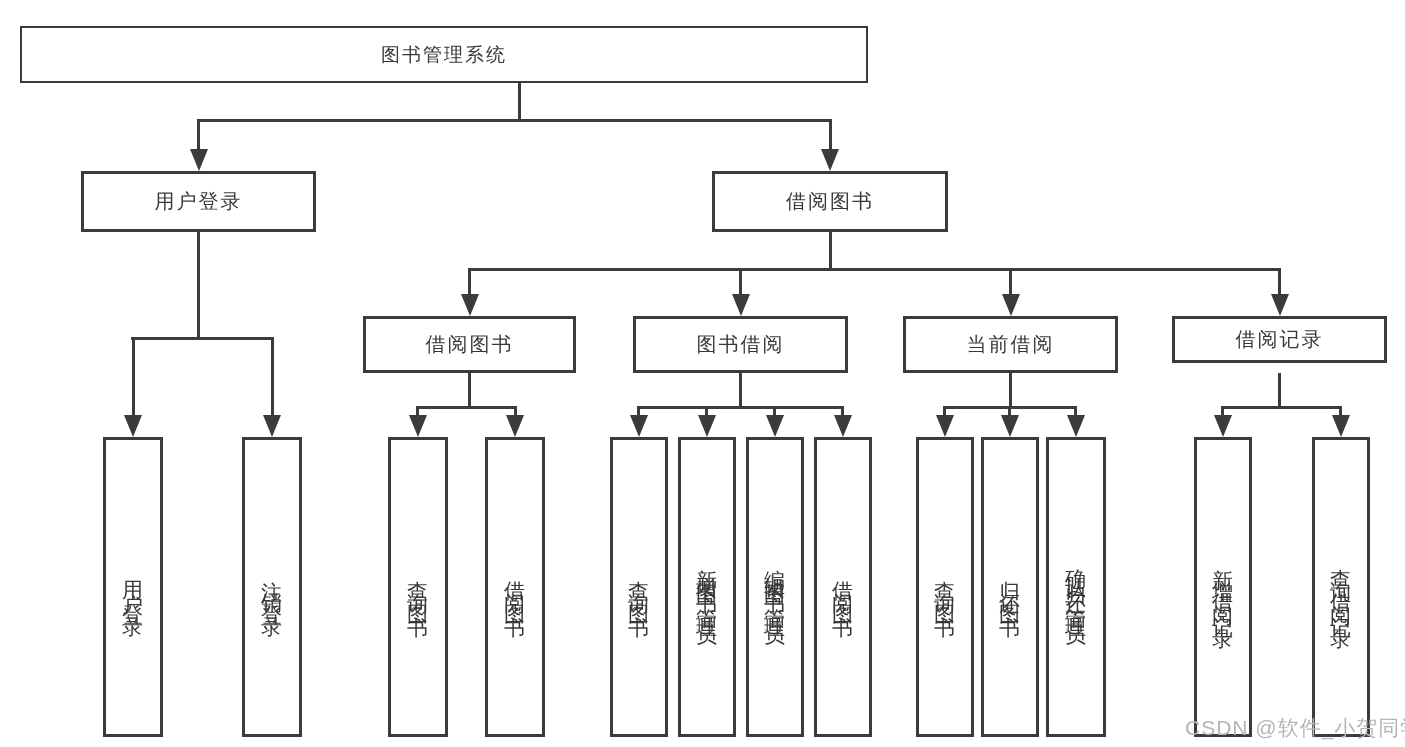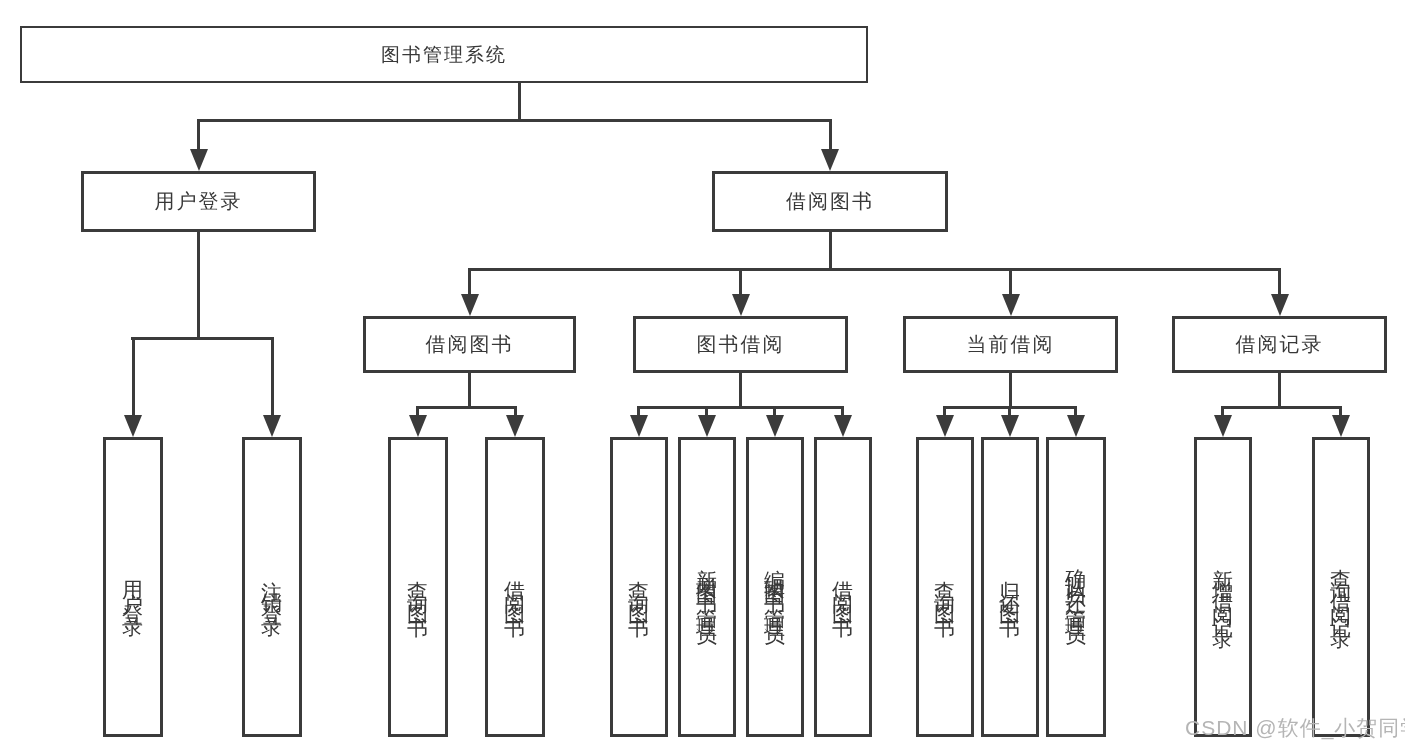--- a/index.html
+++ b/index.html
@@ -97,21 +97,21 @@
   <div class="vline" style="left:739px;top:268px;height:29px"></div>
   <div class="arrow" style="left:732px;top:294px"></div>
   <div class="vline" style="left:1009px;top:268px;height:29px"></div>
   <div class="arrow" style="left:1002px;top:294px"></div>
   <div class="vline" style="left:1278px;top:268px;height:29px"></div>
   <div class="arrow" style="left:1271px;top:294px"></div>
 
   <div class="box" style="left:363px;top:316px;width:213px;height:57px">借阅图书</div>
   <div class="box" style="left:633px;top:316px;width:215px;height:57px">图书借阅</div>
   <div class="box" style="left:903px;top:316px;width:215px;height:57px">当前借阅</div>
-  <div class="box" style="left:1172px;top:316px;width:215px;height:57px">借阅记录</div>
+  <div class="box" style="left:1172px;top:316px;width:215px;height:47px">借阅记录</div>
 
   <div class="vline" style="left:468px;top:373px;height:33px"></div>
   <div class="hline" style="left:416px;top:406px;width:101px"></div>
   <div class="vline" style="left:416px;top:406px;height:12px"></div>
   <div class="arrow" style="left:409px;top:415px"></div>
   <div class="vline" style="left:514px;top:406px;height:12px"></div>
   <div class="arrow" style="left:506px;top:415px"></div>
 
   <div class="box vbox" style="left:388px;top:437px;width:60px;height:300px">查询图书</div>
   <div class="box vbox" style="left:485px;top:437px;width:60px;height:300px">借阅图书</div>

